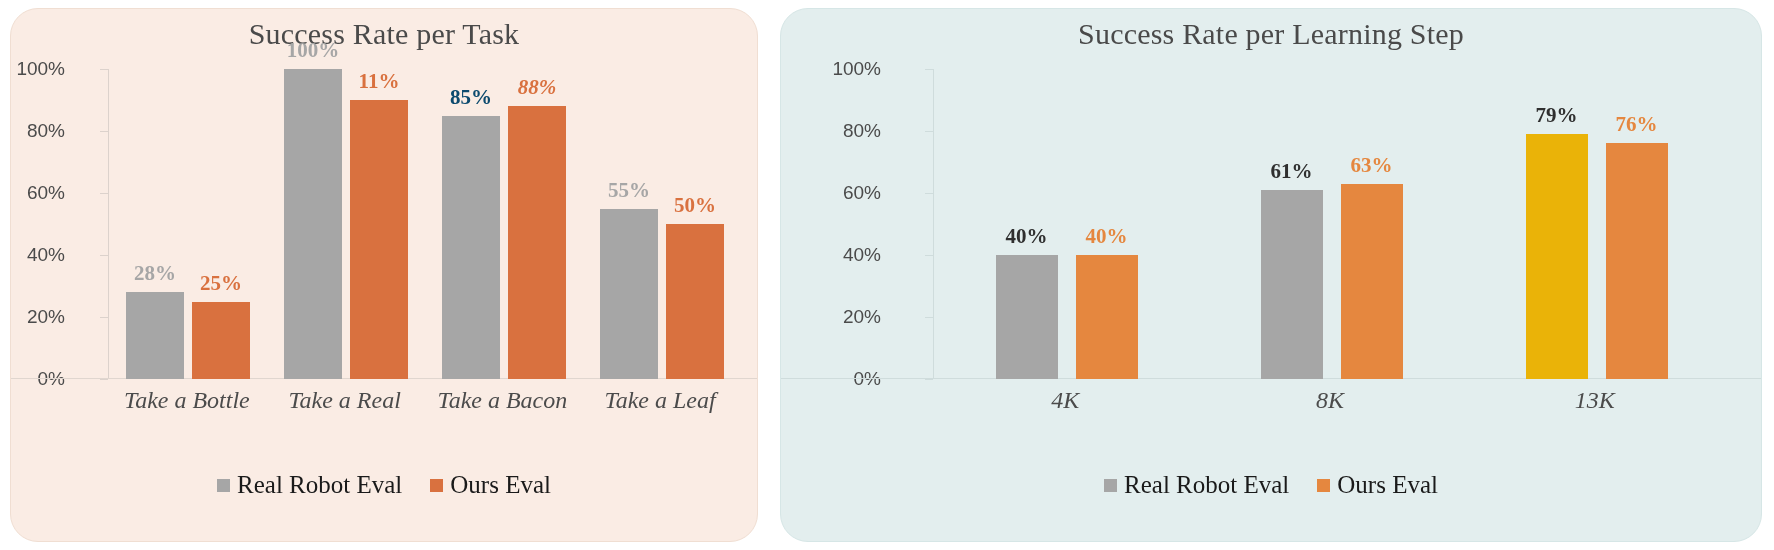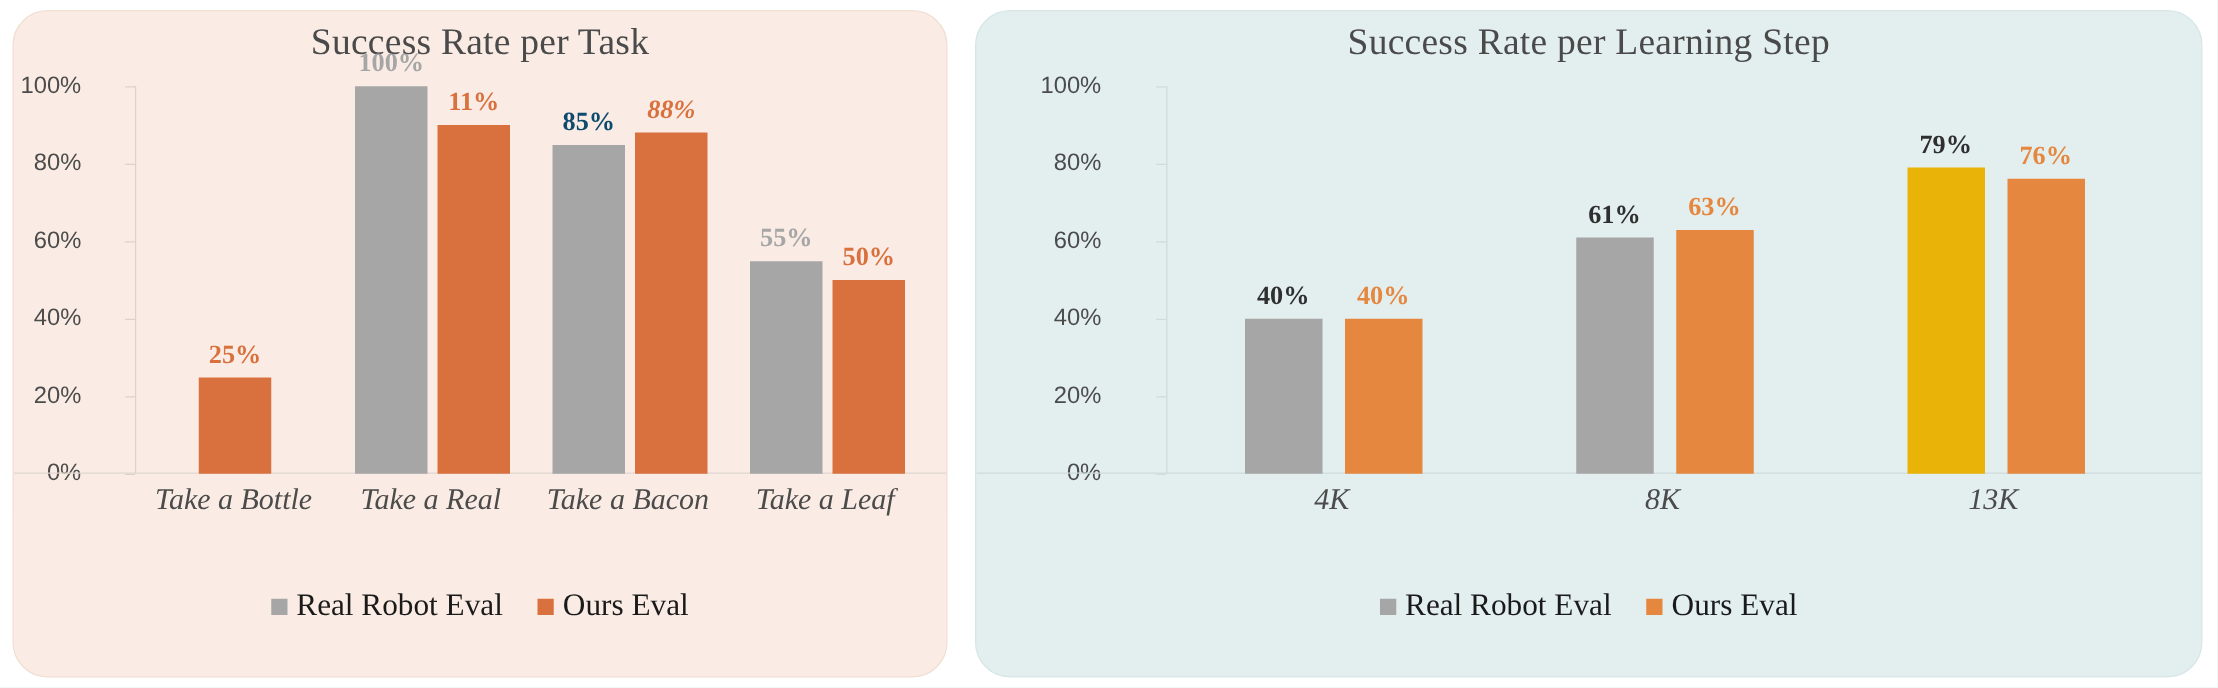--- a/index.html
+++ b/index.html
@@ -87,20 +87,23 @@
           <div class="tick" style="top: 20%;"></div>
           <div class="tick" style="top: 40%;"></div>
           <div class="tick" style="top: 60%;"></div>
           <div class="tick" style="top: 80%;"></div>
           <div class="tick" style="top: 100%;"></div>
         </div>
       <div class="baseline"></div>
       <div class="bars" id="bars-left" style="left: 98px; right: 18px;">
           <div class="group">
             <div class="barbox" style="gap: 8px;">
+              <div class="bar" style="width: 58px; height: 28%; background: rgb(166, 166, 166);">
+                <span class="val" style="color: rgb(166, 166, 166);">28%</span>
+              </div>
               <div class="bar" style="width: 58px; height: 25%; background: rgb(217, 113, 63);">
                 <span class="val" style="color: rgb(217, 113, 63);">25%</span>
               </div>
             </div>
           </div>
           <div class="group">
             <div class="barbox" style="gap: 8px;">
               <div class="bar" style="width: 58px; height: 100%; background: rgb(166, 166, 166);">
                 <span class="val" style="color: rgb(166, 166, 166);">100%</span>
               </div>

